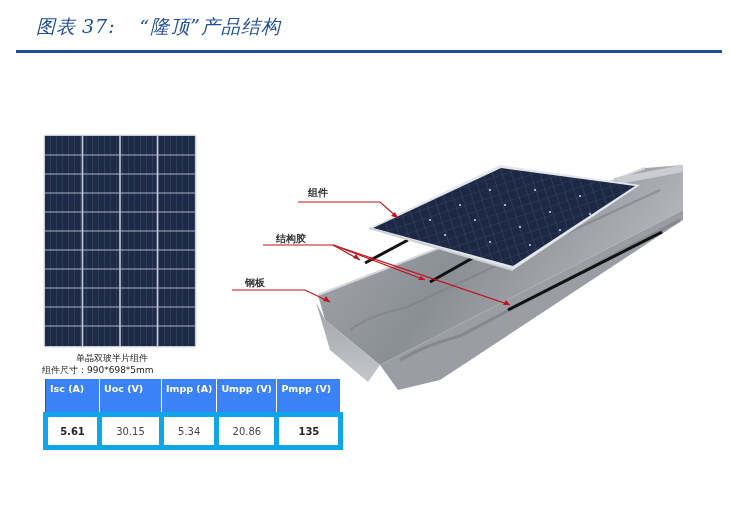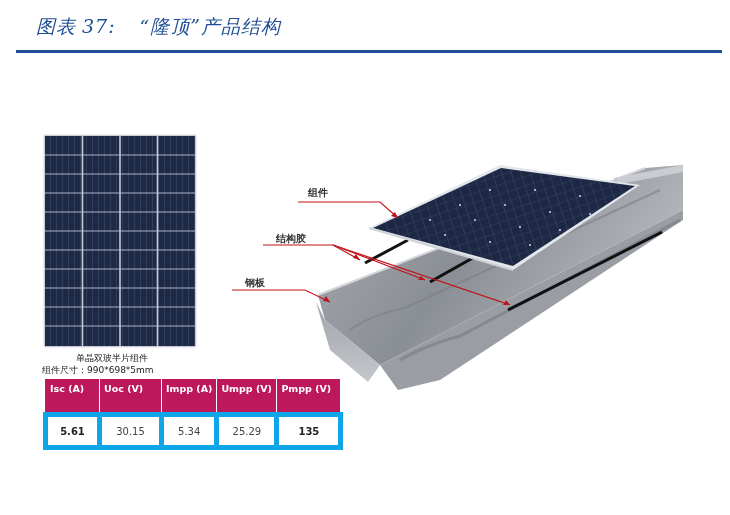--- a/index.html
+++ b/index.html
@@ -22,21 +22,21 @@
 
     .caption { position: absolute; left: 42px; width: 150px; text-align: center; font-size: 9px; font-weight: normal; color: #222; white-space: nowrap; }
     .caption.c1 { top: 352px; left: 76px; text-align: left; }
     .caption.c2 { top: 364px; left: 42px; text-align: center; width: auto; }
 
     table.spec {
       position: absolute; left: 43px; top: 378px; border-collapse: collapse;
       font-size: 9.5px; font-family: "DejaVu Sans", sans-serif;
     }
     table.spec th {
-      background: #be185d; color: #ffffff; font-weight: bold; height: 29px;
+      background: #3b82f6; color: #ffffff; font-weight: bold; height: 29px;
       border: 1px solid #ffffff; border-left-color: #e8141c; padding: 0 4px; text-align: left;
       vertical-align: top; padding-top: 4px; white-space: nowrap;
     }
     table.spec td {
       height: 26px; border: 5px solid #0ea5e9; text-align: center; color: #444;
       font-size: 10px;
     }
     table.spec td.bold { font-weight: bold; color: #222; }
 
     .diagram { position: absolute; left: 230px; top: 150px; width: 470px; height: 240px; }
@@ -92,21 +92,21 @@
       <th style="width:46px">Impp (A)</th>
       <th style="width:51px">Umpp (V)</th>
       <th style="width:55px">Pmpp (V)</th>
     </tr>
   </thead>
   <tbody>
     <tr>
       <td class="bold">5.61</td>
       <td>30.15</td>
       <td>5.34</td>
-      <td>25.29</td>
+      <td>20.86</td>
       <td class="bold">135</td>
     </tr>
   </tbody>
 </table>
 
 <div class="diagram">
   <svg width="470" height="240" viewBox="0 0 470 240">
     <defs>
       <linearGradient id="steelTop" x1="0" y1="0" x2="1" y2="0.4">
         <stop offset="0" stop-color="#a9acb2"></stop>

